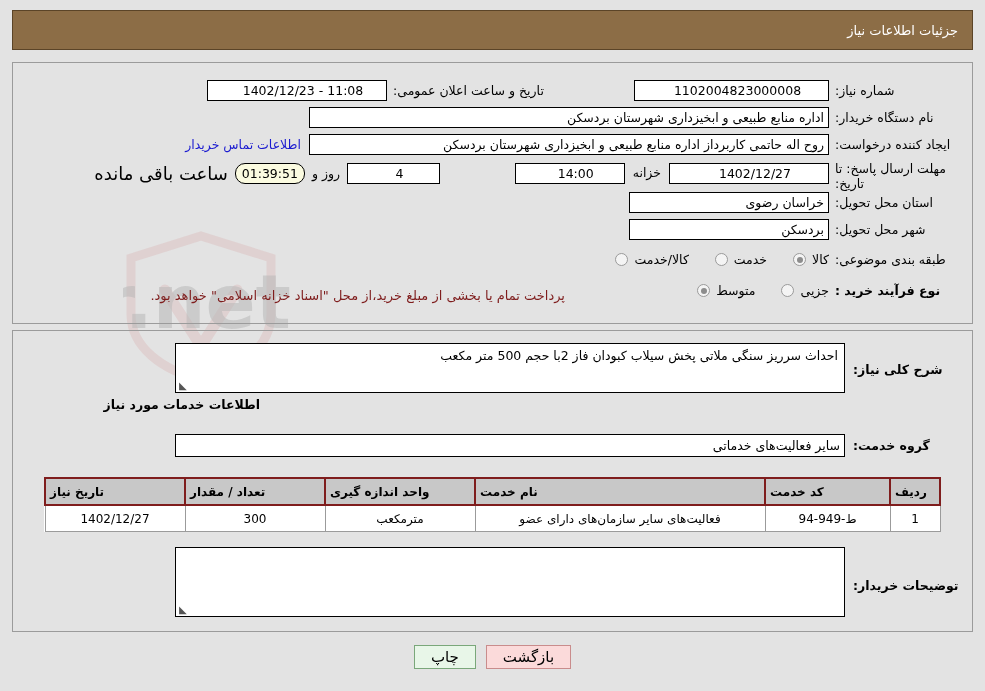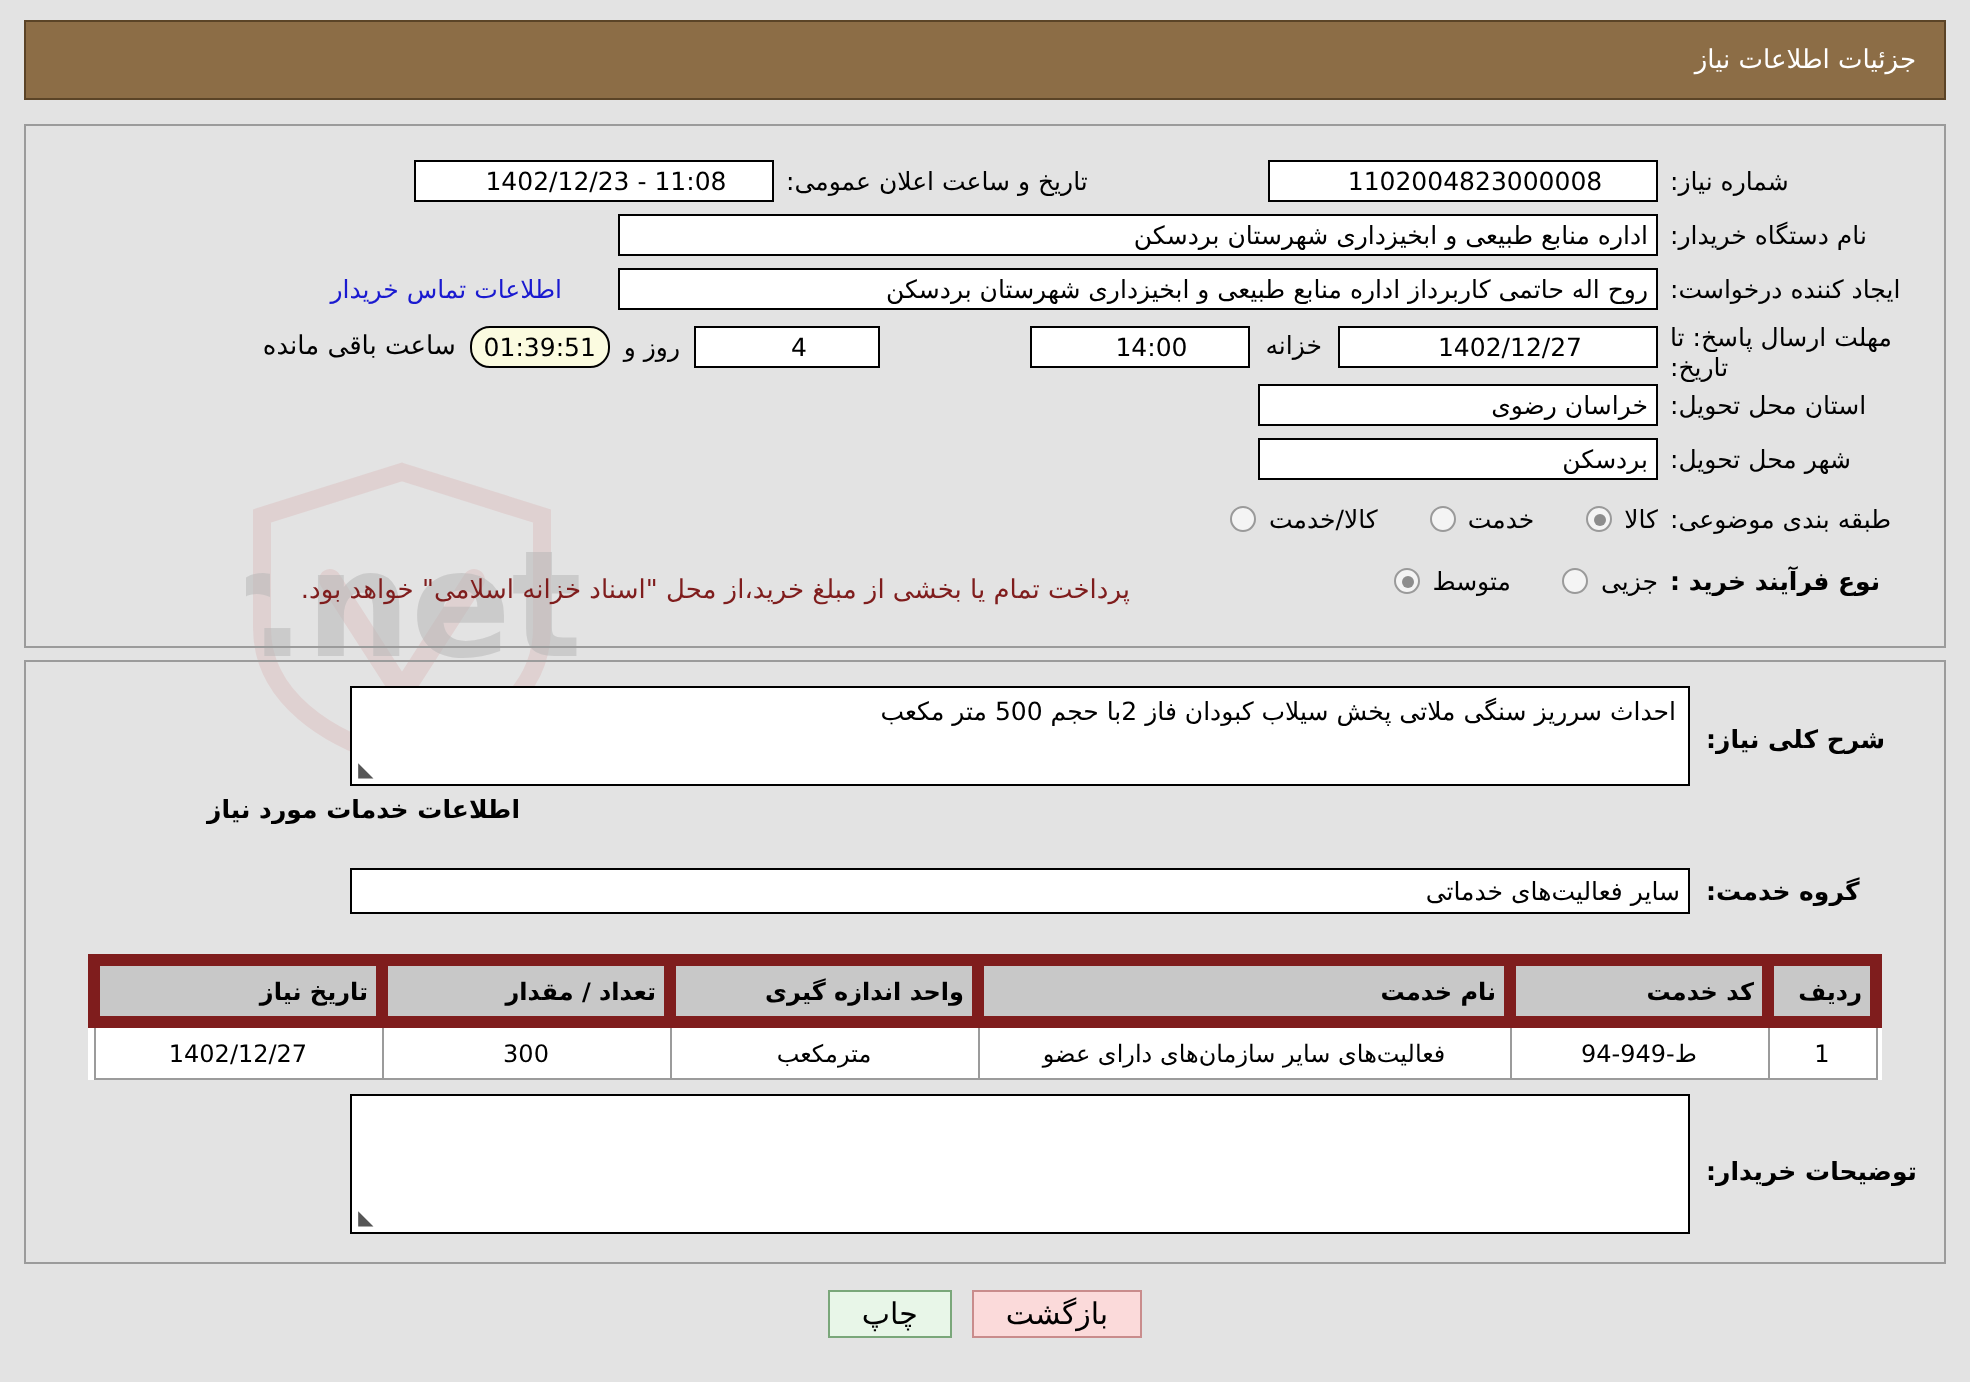--- a/index.html
+++ b/index.html
@@ -199,26 +199,26 @@
     z-index: 2;
   }
   table.data {
     width: 100%;
     border-collapse: collapse;
     font-size: 12px;
     background: #ffffff;
   }
   table.data th {
     background: #c8c8c8;
-    border: 6px solid #7f1d1d;
+    border: 2px solid #7f1d1d;
     height: 25px;
     font-weight: bold;
     color: #000;
     font-size: 12px;
-    text-align: right;
+    text-align: left;
     padding: 0 4px;
   }
   table.data td {
     background: #ffffff;
     border: 1px solid #9b9b9b;
     height: 25px;
     text-align: center;
     color: #000;
     font-size: 12px;
     padding: 0 4px;
@@ -278,35 +278,35 @@
   </div>
 
   <div class="frow" style="top:107px; right:30px; z-index:3;">
     <div class="flabel" style="width:120px;">نام دستگاه خریدار:</div>
     <div class="fbox right" style="width:520px;">اداره منابع طبیعی و ابخیزداری شهرستان بردسکن</div>
   </div>
 
   <div class="frow" style="top:134px; right:30px; z-index:3;">
     <div class="flabel" style="width:120px;">ایجاد کننده درخواست:</div>
     <div class="fbox right" style="width:520px;">روح اله حاتمی کاربرداز اداره منابع طبیعی و ابخیزداری شهرستان بردسکن</div>
-    <div class="link" style="margin-right:28px;">اطلاعات تماس خریدار</div>
+    <div class="link" style="margin-right:8px;">اطلاعات تماس خریدار</div>
   </div>
 
   <div class="frow" style="top:161px; right:30px; z-index:3; align-items:flex-start;">
     <div class="flabel" style="width:120px; white-space:normal; line-height:15px;">مهلت ارسال پاسخ: تا تاریخ:</div>
     <div class="fbox center" style="width:160px; margin-top:2px;">1402/12/27</div>
     <div style="margin:4px 8px 0 8px; font-size:12.5px;">خزانه</div>
     <div class="fbox center" style="width:110px; margin-top:2px;">14:00</div>
   </div>
 
   <div class="frow" style="top:163px; right:545px; z-index:3;">
     <div class="fbox center" style="width:93px;">4</div>
     <div style="margin:0 7px; font-size:12.5px;">روز و</div>
     <div class="fbox timer" style="width:70px;">01:39:51</div>
-    <div style="margin-right:7px; font-size:13px;">ساعت باقی مانده</div>
+    <div style="margin-right:7px; font-size:18px;">ساعت باقی مانده</div>
   </div>
 
   <div class="frow" style="top:192px; right:30px; z-index:3;">
     <div class="flabel" style="width:120px;">استان محل تحویل:</div>
     <div class="fbox right" style="width:200px;">خراسان رضوی</div>
   </div>
 
   <div class="frow" style="top:219px; right:30px; z-index:3;">
     <div class="flabel" style="width:120px;">شهر محل تحویل:</div>
     <div class="fbox right" style="width:200px;">بردسکن</div>

